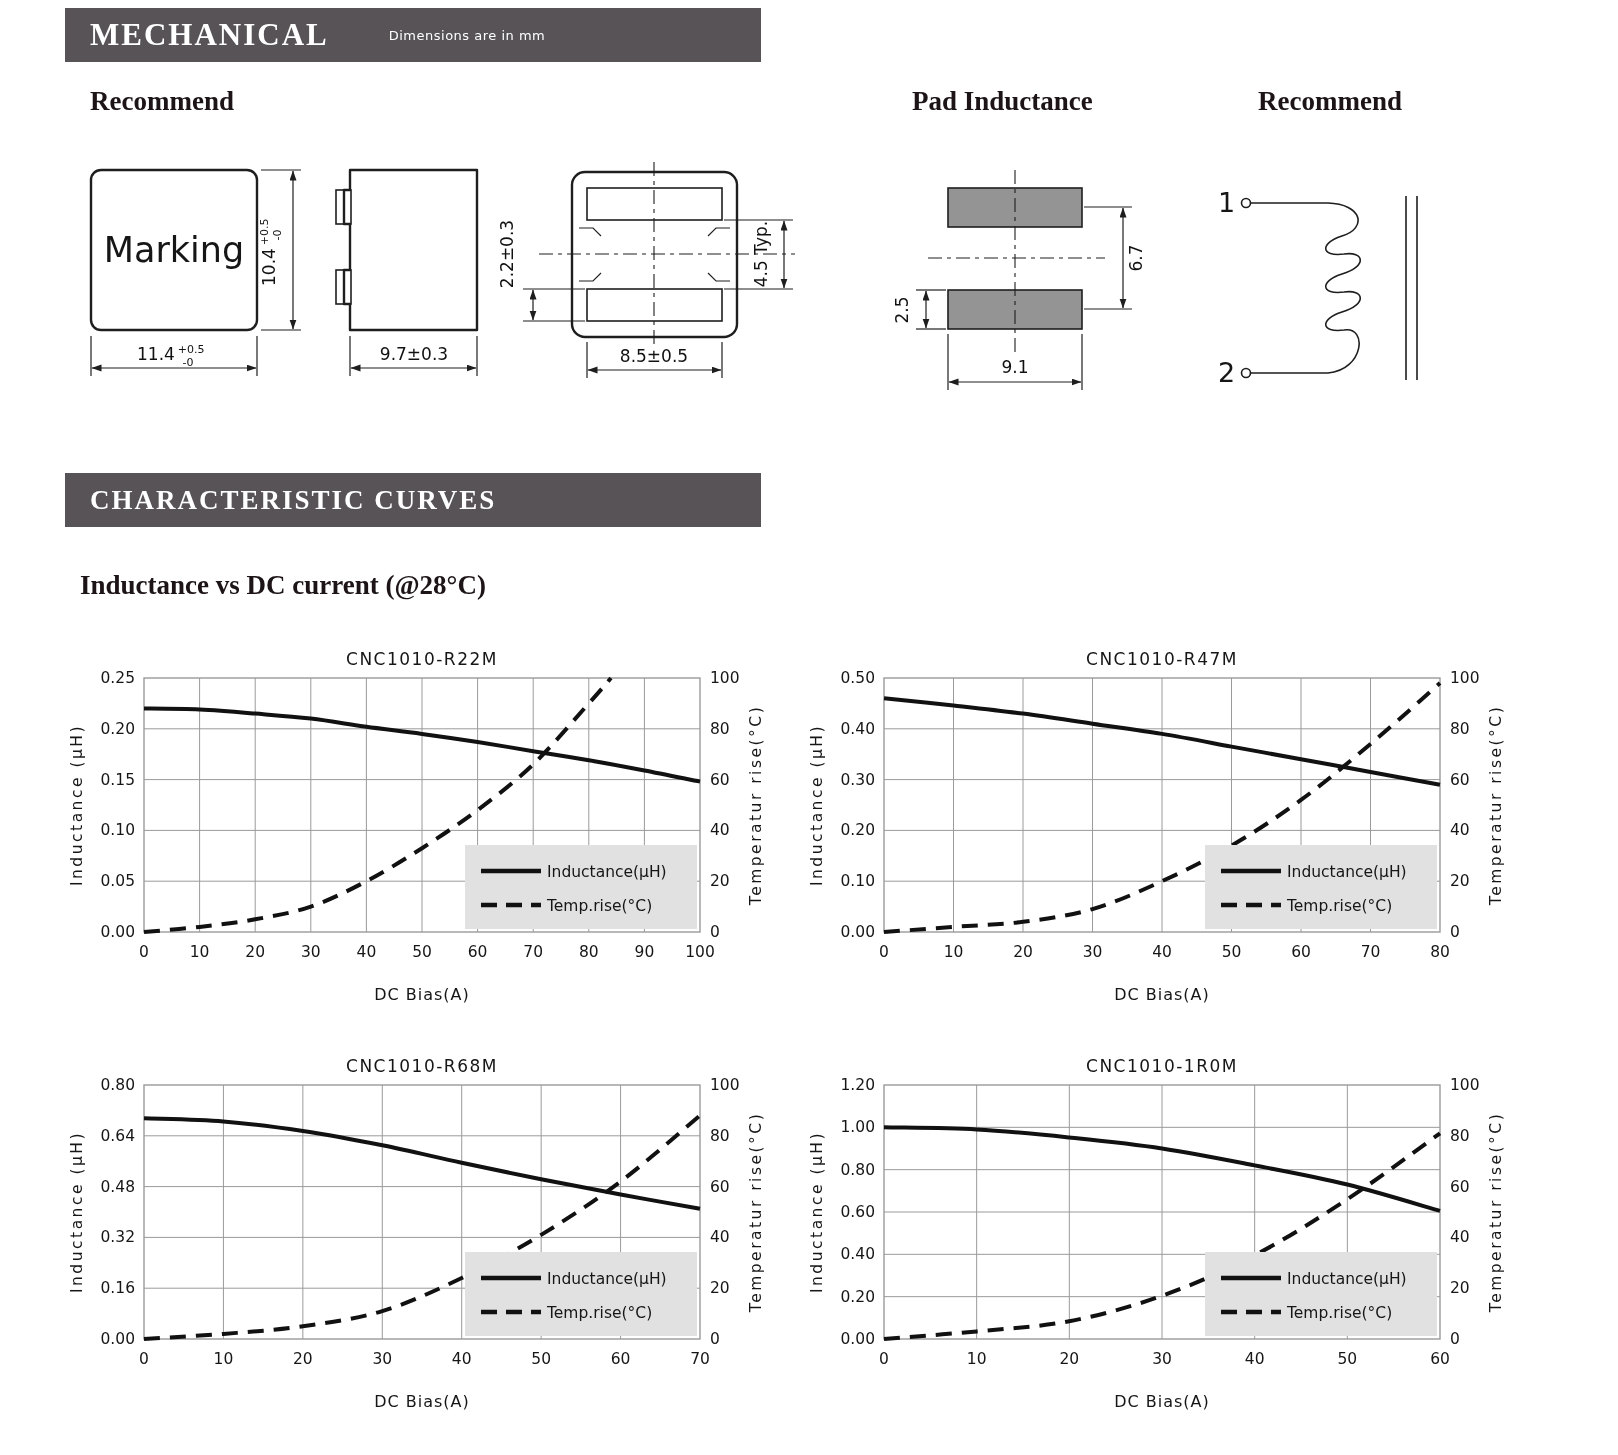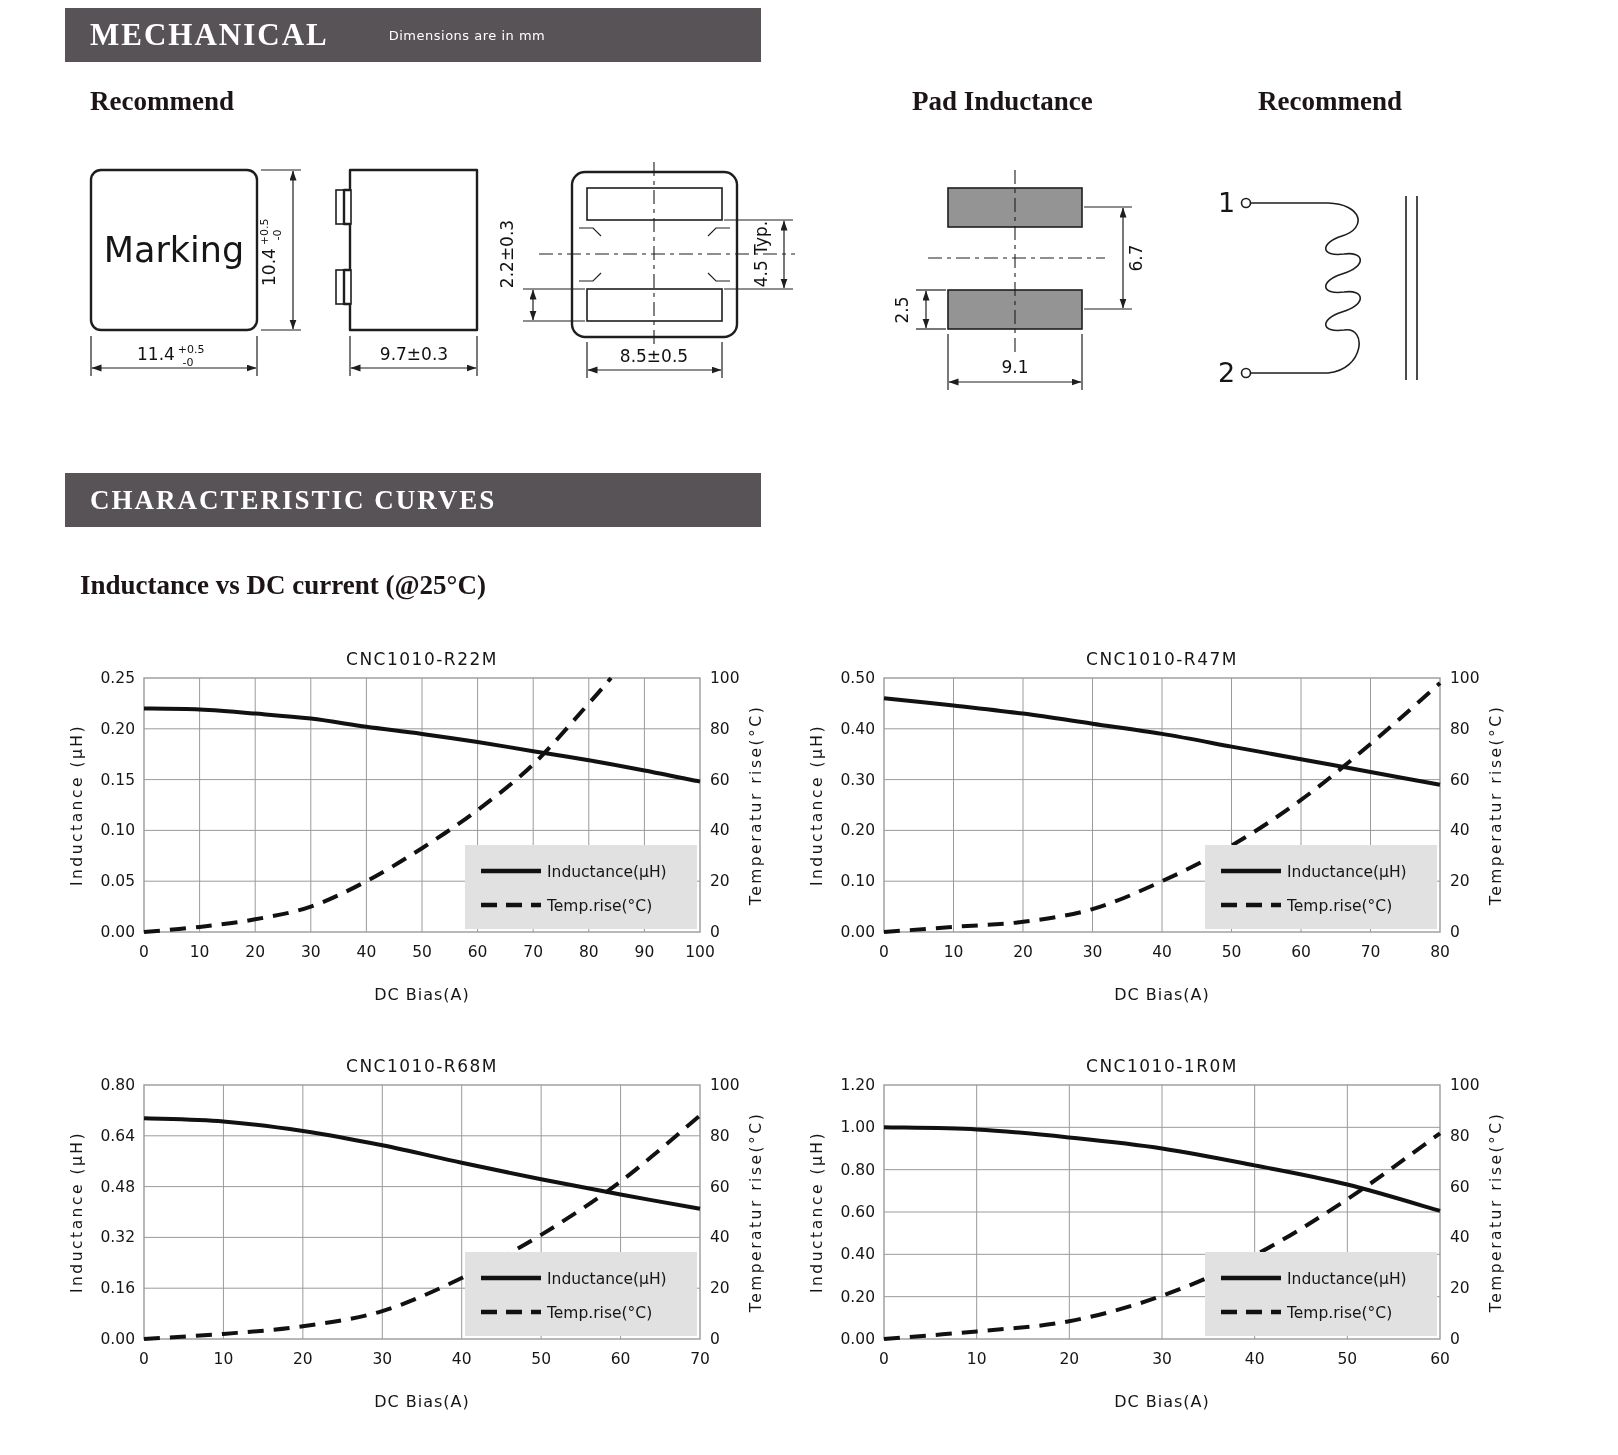--- a/index.html
+++ b/index.html
@@ -142,21 +142,21 @@
     C158 164 154 208 118 211
     H41"></path>
   <line x1="196" y1="34" x2="196" y2="218" class="ln2"></line>
   <line x1="207" y1="34" x2="207" y2="218" class="ln2"></line>
 </svg>
 
 <div class="bar" style="top:473px">
   <span class="bar-title" style="font-size:27px">CHARACTERISTIC CURVES</span>
 </div>
 
-<div class="h2" style="left:80px;top:570px">Inductance vs DC current (@25°C)</div>
+<div class="h2" style="left:80px;top:570px">Inductance vs DC current (@28°C)</div>
 
 <div class="chart" id="c0" style="left:64px;top:648px"><svg viewBox="0 0 712 400" width="712" height="400" style="font-family:&quot;DejaVu Sans&quot;,sans-serif;overflow:visible">
       <g stroke="#9a9a9a" stroke-width="1">
         <line x1="135.6" y1="30" x2="135.6" y2="284"></line>
         <line x1="191.2" y1="30" x2="191.2" y2="284"></line>
         <line x1="246.79999999999998" y1="30" x2="246.79999999999998" y2="284"></line>
         <line x1="302.4" y1="30" x2="302.4" y2="284"></line>
         <line x1="358" y1="30" x2="358" y2="284"></line>
         <line x1="413.59999999999997" y1="30" x2="413.59999999999997" y2="284"></line>
         <line x1="469.2" y1="30" x2="469.2" y2="284"></line>

